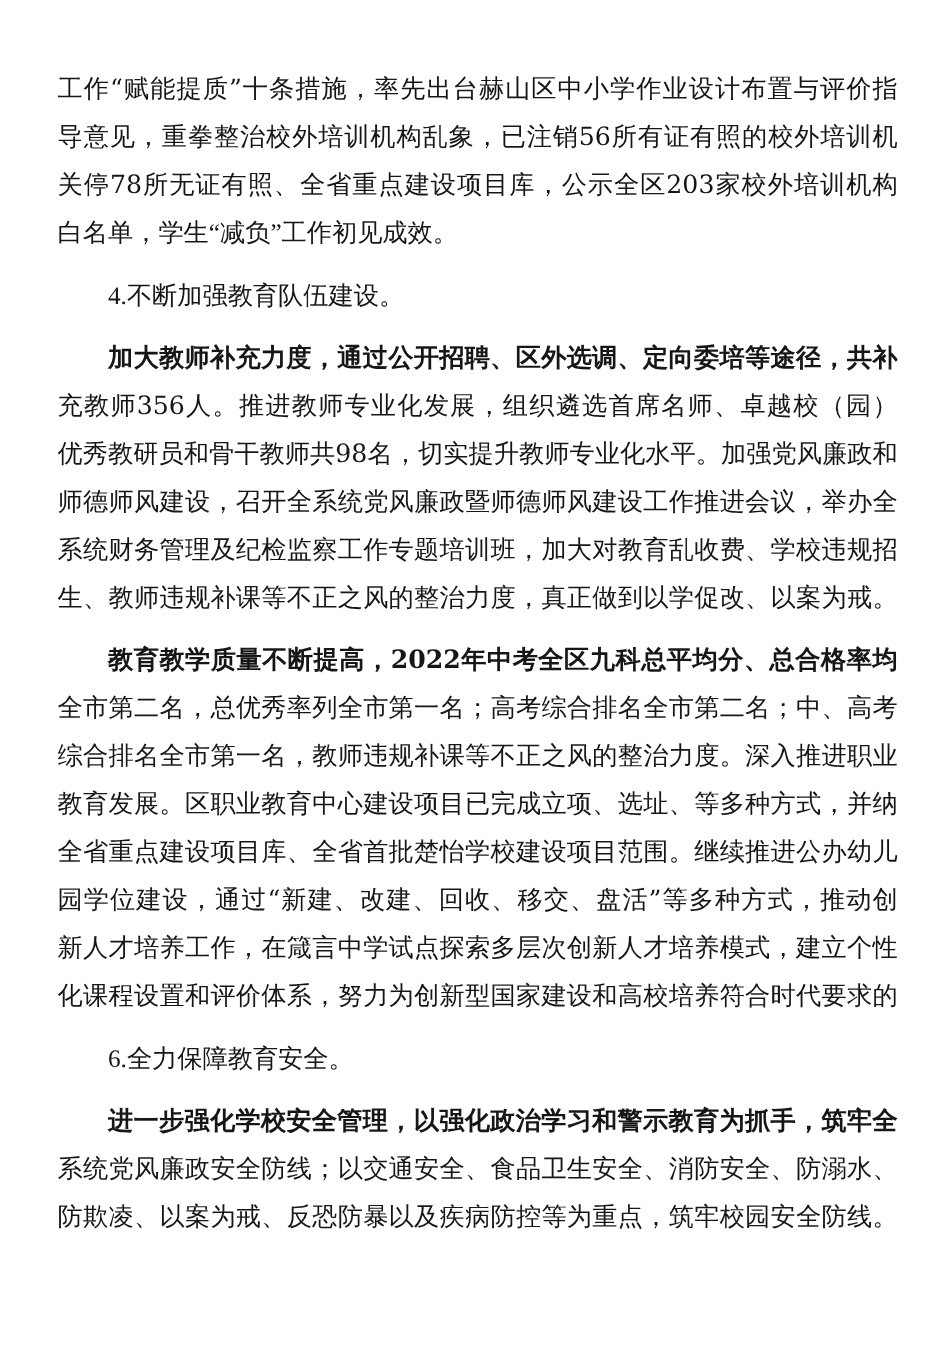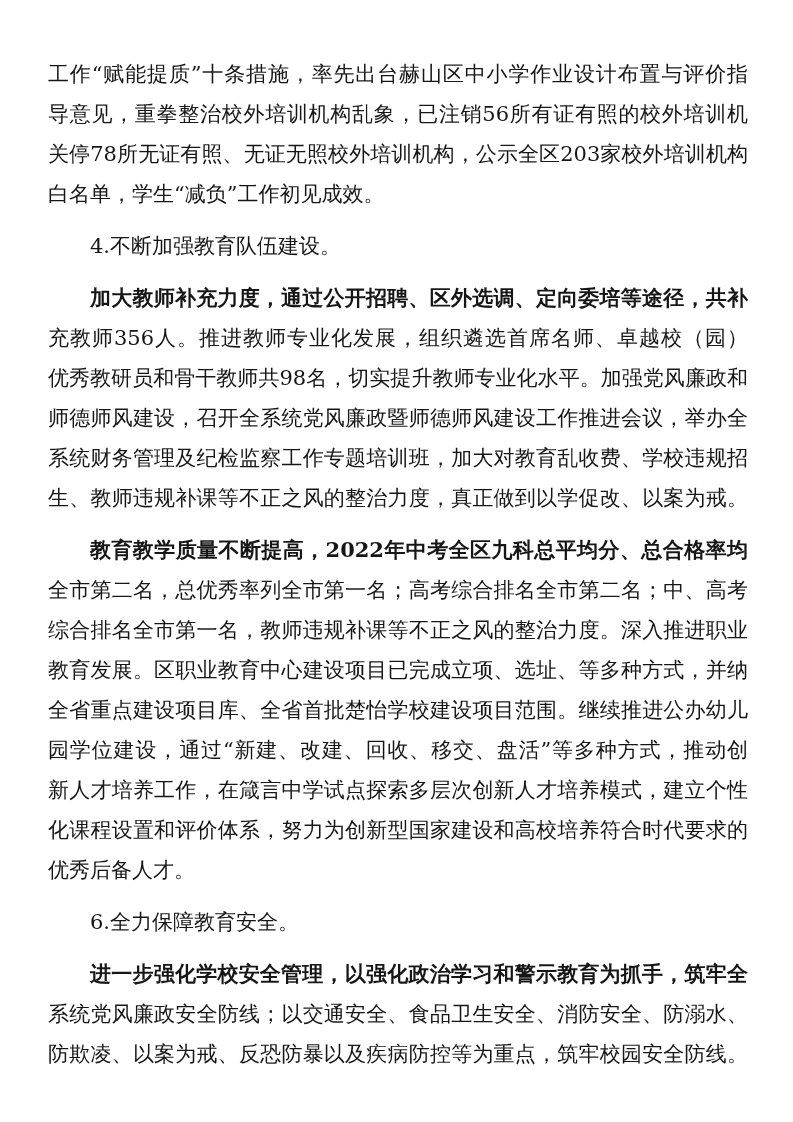--- a/index.html
+++ b/index.html
@@ -37,40 +37,41 @@
   
   .line.full {
     white-space: normal;
     text-align-last: justify;
   }
   
   .line.end {
     white-space: normal;
     text-align: left;
     text-align-last: left;
+    font-family: Liberation Serif, serif;
   }
   .line.indent {
     padding-left: 42px;
     margin-top: 12px;
   }
   .line.indent.full {
     width: 658px;
     font-weight: bold;
   }
 </style>
 </head>
 <body>
 
 <div class="page">
   <div class="text-block">
 
     <div class="para">
       <div class="line full">工作“赋能提质”十条措施，率先出台赫山区中小学作业设计布置与评价指</div>
       <div class="line full">导意见，重拳整治校外培训机构乱象，已注销56所有证有照的校外培训机构，</div>
-      <div class="line full">关停78所无证有照、无证无照校外培训机构，公示全区203家校外培训机构</div>
+      <div class="line full">关停78所无证有照、全省重点建设项目库，公示全区203家校外培训机构</div>
       <div class="line end">白名单，学生“减负”工作初见成效。</div>
     </div>
 
     <div class="para">
       <div class="line end indent">4.不断加强教育队伍建设。</div>
     </div>
 
     <div class="para">
       <div class="line full indent">加大教师补充力度，通过公开招聘、区外选调、定向委培等途径，共补</div>
       <div class="line full">充教师356人。推进教师专业化发展，组织遴选首席名师、卓越校（园）长、</div>
@@ -83,21 +84,20 @@
 
     <div class="para">
       <div class="line full indent">教育教学质量不断提高，2022年中考全区九科总平均分、总合格率均列</div>
       <div class="line full">全市第二名，总优秀率列全市第一名；高考综合排名全市第二名；中、高考</div>
       <div class="line full">综合排名全市第一名，教师违规补课等不正之风的整治力度。深入推进职业</div>
       <div class="line full">教育发展。区职业教育中心建设项目已完成立项、选址、等多种方式，并纳入</div>
       <div class="line full">全省重点建设项目库、全省首批楚怡学校建设项目范围。继续推进公办幼儿</div>
       <div class="line full">园学位建设，通过“新建、改建、回收、移交、盘活”等多种方式，推动创</div>
       <div class="line full">新人才培养工作，在箴言中学试点探索多层次创新人才培养模式，建立个性</div>
       <div class="line full">化课程设置和评价体系，努力为创新型国家建设和高校培养符合时代要求的</div>
-      <div class="line end">优秀后备人才。</div>
     </div>
 
     <div class="para">
       <div class="line end indent">6.全力保障教育安全。</div>
     </div>
 
     <div class="para">
       <div class="line full indent">进一步强化学校安全管理，以强化政治学习和警示教育为抓手，筑牢全</div>
       <div class="line full">系统党风廉政安全防线；以交通安全、食品卫生安全、消防安全、防溺水、</div>
       <div class="line full">防欺凌、以案为戒、反恐防暴以及疾病防控等为重点，筑牢校园安全防线。</div>

